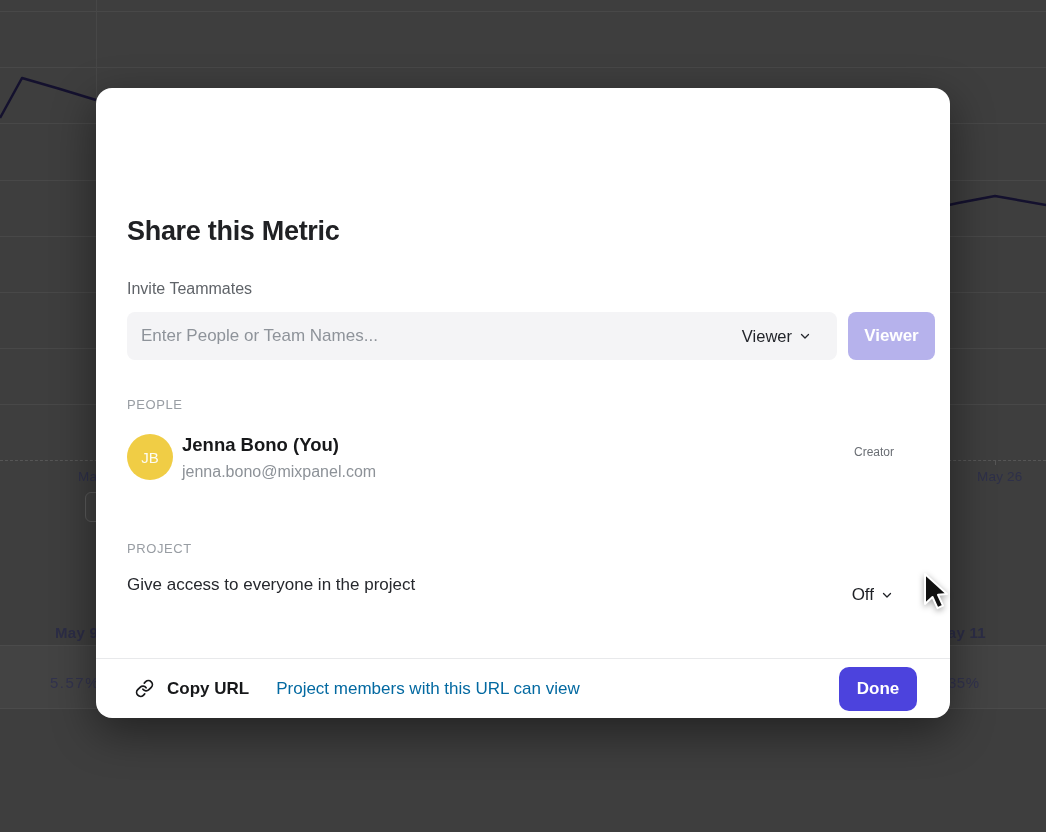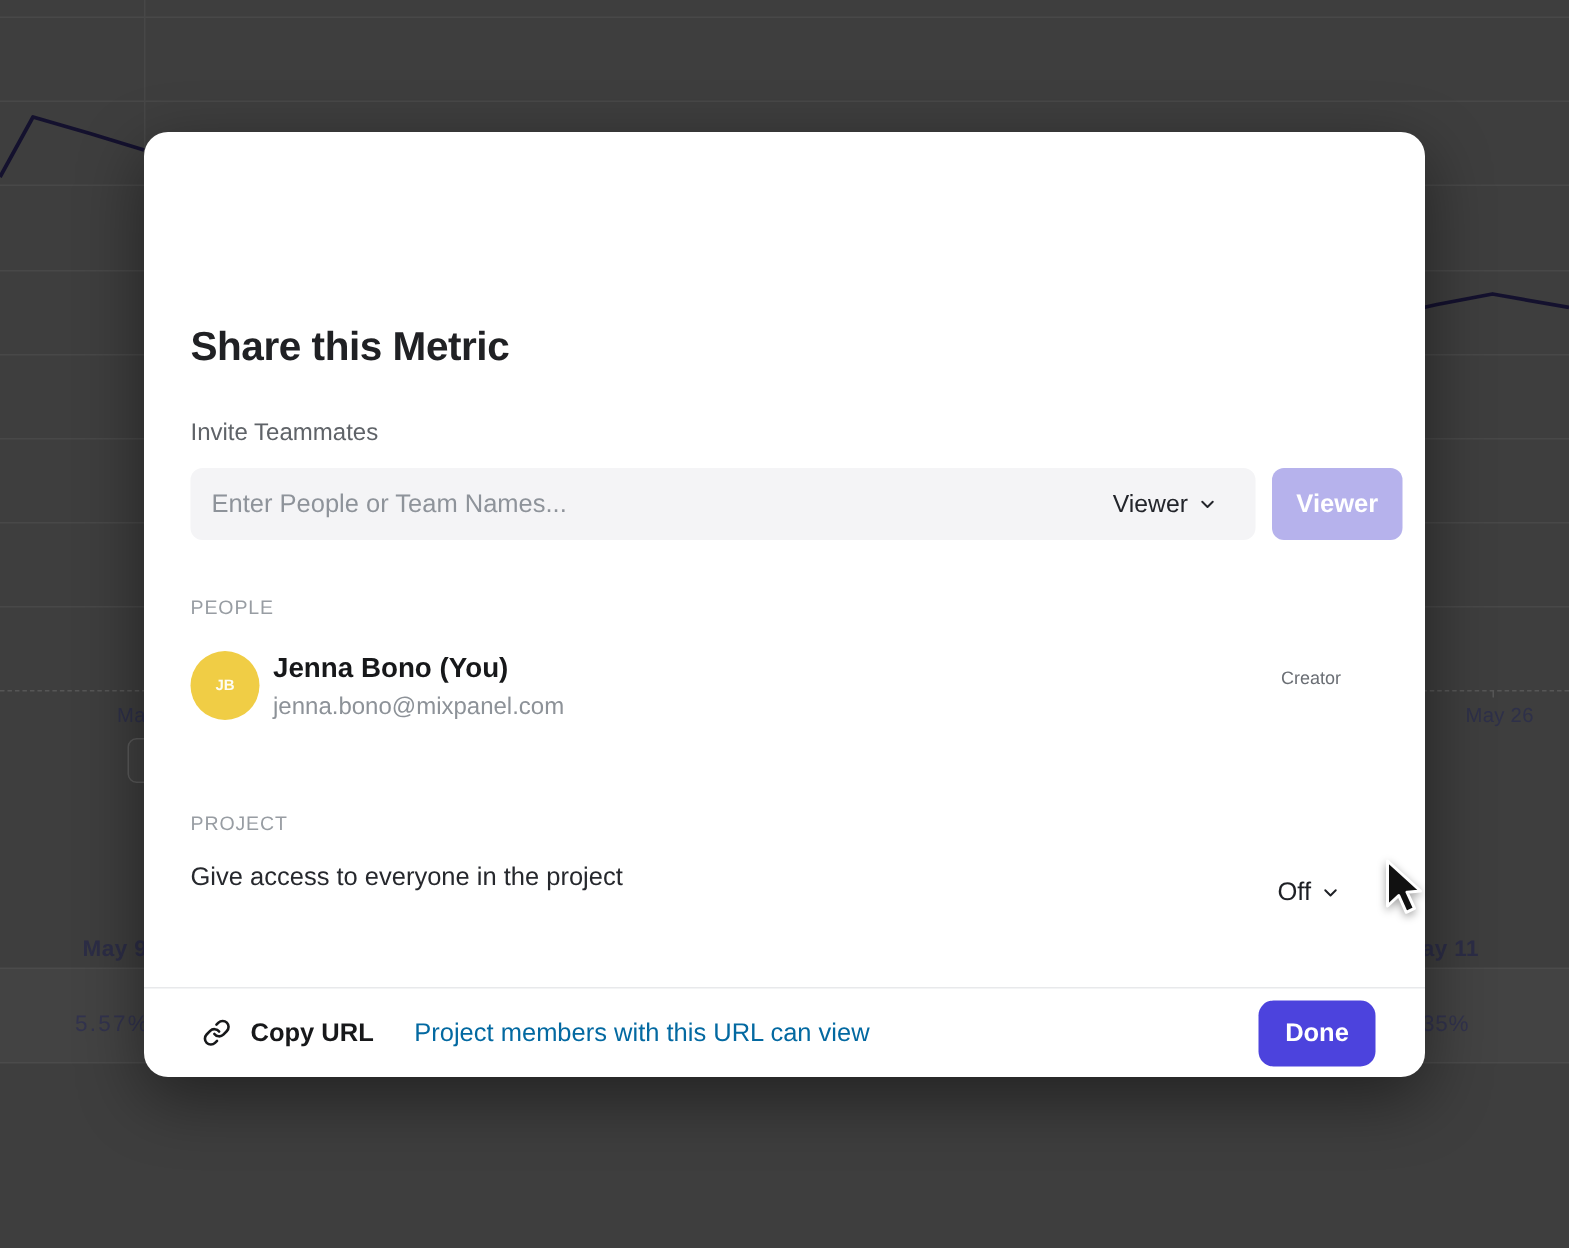--- a/index.html
+++ b/index.html
@@ -61,21 +61,21 @@
     width:87px; margin-left:11px; border:none; border-radius:8px;
     background:#b6b2ec; color:#ffffff; font-size:17px; font-weight:700;
     font-family:"Liberation Sans", sans-serif; cursor:default;
   }
   .section-label {
     position:absolute; left:31px; font-size:13px; color:#989da3; letter-spacing:.6px;
   }
   .person-row { position:absolute; left:31px; right:33px; top:344px; height:48px; }
   .avatar {
     position:absolute; left:0; top:2px; width:46px; height:46px; border-radius:50%;
-    background:#f0cd45; color:#fdfcf2; font-size:10px; font-weight:700;
+    background:#f0cd45; color:#fdfcf2; font-size:15px; font-weight:400;
     display:flex; align-items:center; justify-content:center;
   }
   .person-name { position:absolute; left:55px; top:2px; font-size:18.5px; font-weight:700; color:#17181a; }
   .person-email { position:absolute; left:55px; top:31px; font-size:16px; color:#8d9298; }
   .person-role { position:absolute; right:23px; top:13px; font-size:12px; color:#6a6e74; }
   .project-row { position:absolute; left:31px; right:33px; top:487px; }
   .project-title { font-size:17px; color:#26282d; }
   .project-sub { margin-top:8px; font-size:16px; color:#9aa0a6; }
   .project-toggle {
     position:absolute; right:24px; top:10px;

